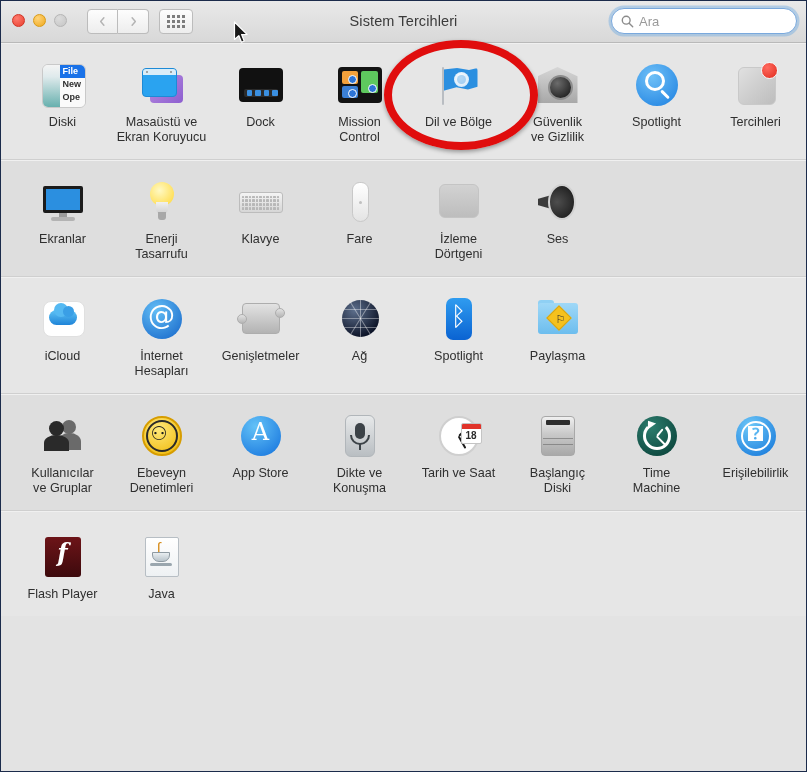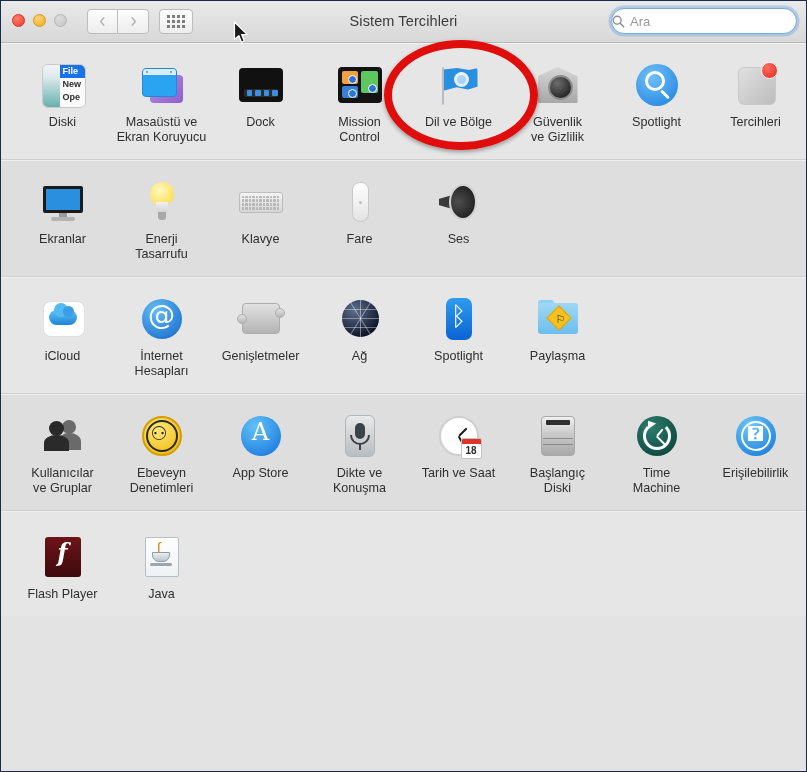--- a/index.html
+++ b/index.html
@@ -110,20 +110,21 @@
     top: 7px;
     width: 186px;
     height: 26px;
     border-radius: 13px;
     background: #ffffff;
     border: 1px solid #7aa9dd;
     box-shadow: 0 0 0 2.5px rgba(116,172,226,.45);
     box-sizing: border-box;
     display: flex;
     align-items: center;
+    padding-left: 9px;
   }
   .mag { width: 13px; height: 13px; flex: none; margin-right: 5px;}
   .mag circle { fill: none; stroke: #8b8b8b; stroke-width: 1.5; }
   .mag line { stroke: #8b8b8b; stroke-width: 1.5; stroke-linecap: round; }
   #search-placeholder {
     font-size: 13px;
     color: #9a9a9a;
   }
 
   
@@ -347,21 +348,21 @@
      background: linear-gradient(to bottom,#e7e9ea,#b9bec2); border:1px solid #b1b6ba; box-sizing:border-box;}
   .mic-cap { position:absolute; left:19px; top:11px; width:10px; height:16px; border-radius:5px; background:#3c4348;}
   .mic-arc { position:absolute; left:14px; top:23px; width:20px; height:10px; border:2px solid #3c4348;
      border-top:none; border-radius:0 0 10px 10px; box-sizing:border-box;}
   .mic-stem { position:absolute; left:23px; top:32px; width:2px; height:6px; background:#3c4348;}
 
   
   .clock { position:absolute; left:4px; top:4px; width:40px; height:40px; border-radius:50%;
      background:#fff; border:2px solid #cfcfcf; box-sizing:border-box;}
   .hand { position:absolute; background:#1c1c1c; transform-origin: bottom center; border-radius:1px;}
-  .cal { position:absolute; right:1px; bottom:1px; width:19px; height:19px; background:#fff;
+  .cal { position:absolute; right:1px; bottom:16px; width:19px; height:19px; background:#fff;
      border:1px solid #c4c4c4; border-radius:2px; overflow:hidden;}
   .cal-hd { height:5px; background:#e0332a;}
   .cal-d { font-size:10px; text-align:center; color:#2b2b2b; line-height:13px; font-weight:bold;}
 
   
   .hdd { position:absolute; left:7px; top:4px; width:34px; height:40px; border-radius:4px;
      background: linear-gradient(to bottom,#f0f0f0 0%, #c9c9c9 45%, #a9a9a9 100%);
      border:1px solid #a8a8a8; box-sizing:border-box;}
   .hdd-top { position:absolute; left:12px; top:8px; width:24px; height:5px; background:#2e2e2e; border-radius:1px;}
   .hdd-ln { position:absolute; left:9px; width:30px; height:1px; background:rgba(90,90,90,.5);}
@@ -654,20 +655,26 @@
         </div>
 
         <div class="cell">
           <div class="iconbox">
             <div class="mouse"></div>
               <div class="mouse-dot"></div>
           </div>
           <div class="label">Fare</div>
         </div>
 
+        <div class="cell">
+          <div class="iconbox">
+            <div class="trackpad"></div>
+          </div>
+          <div class="label">İzleme<br>Dörtgeni</div>
+        </div>
 
 
         <div class="cell">
           <div class="iconbox">
             <div class="spk-tail"></div>
               <div class="spk-cone"></div>
           </div>
           <div class="label">Ses</div>
         </div>
 

